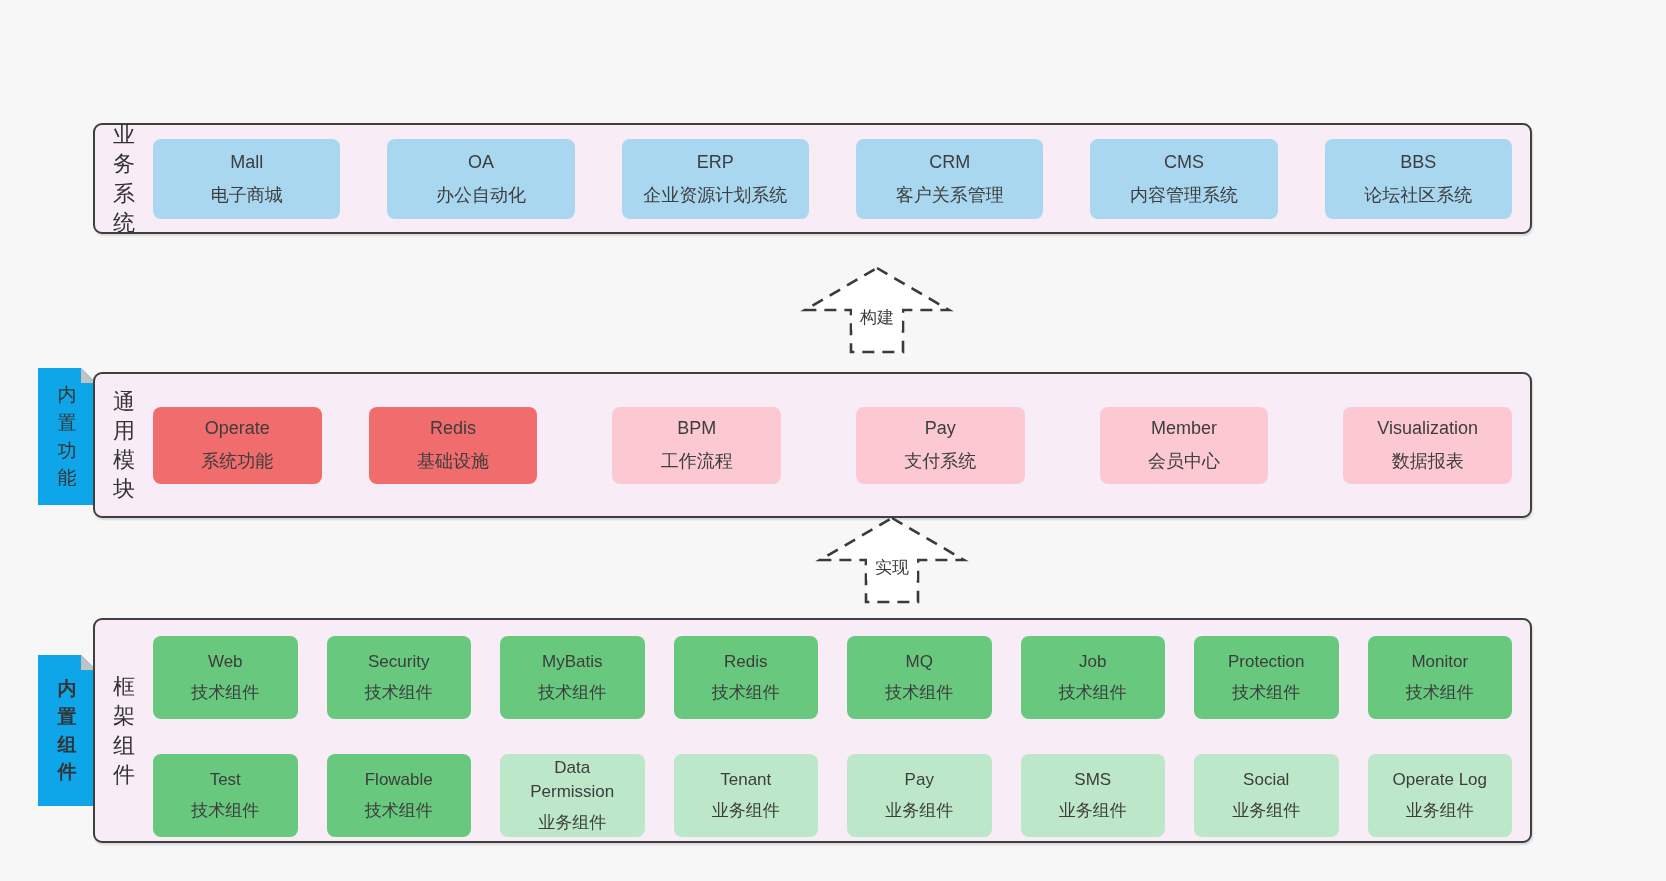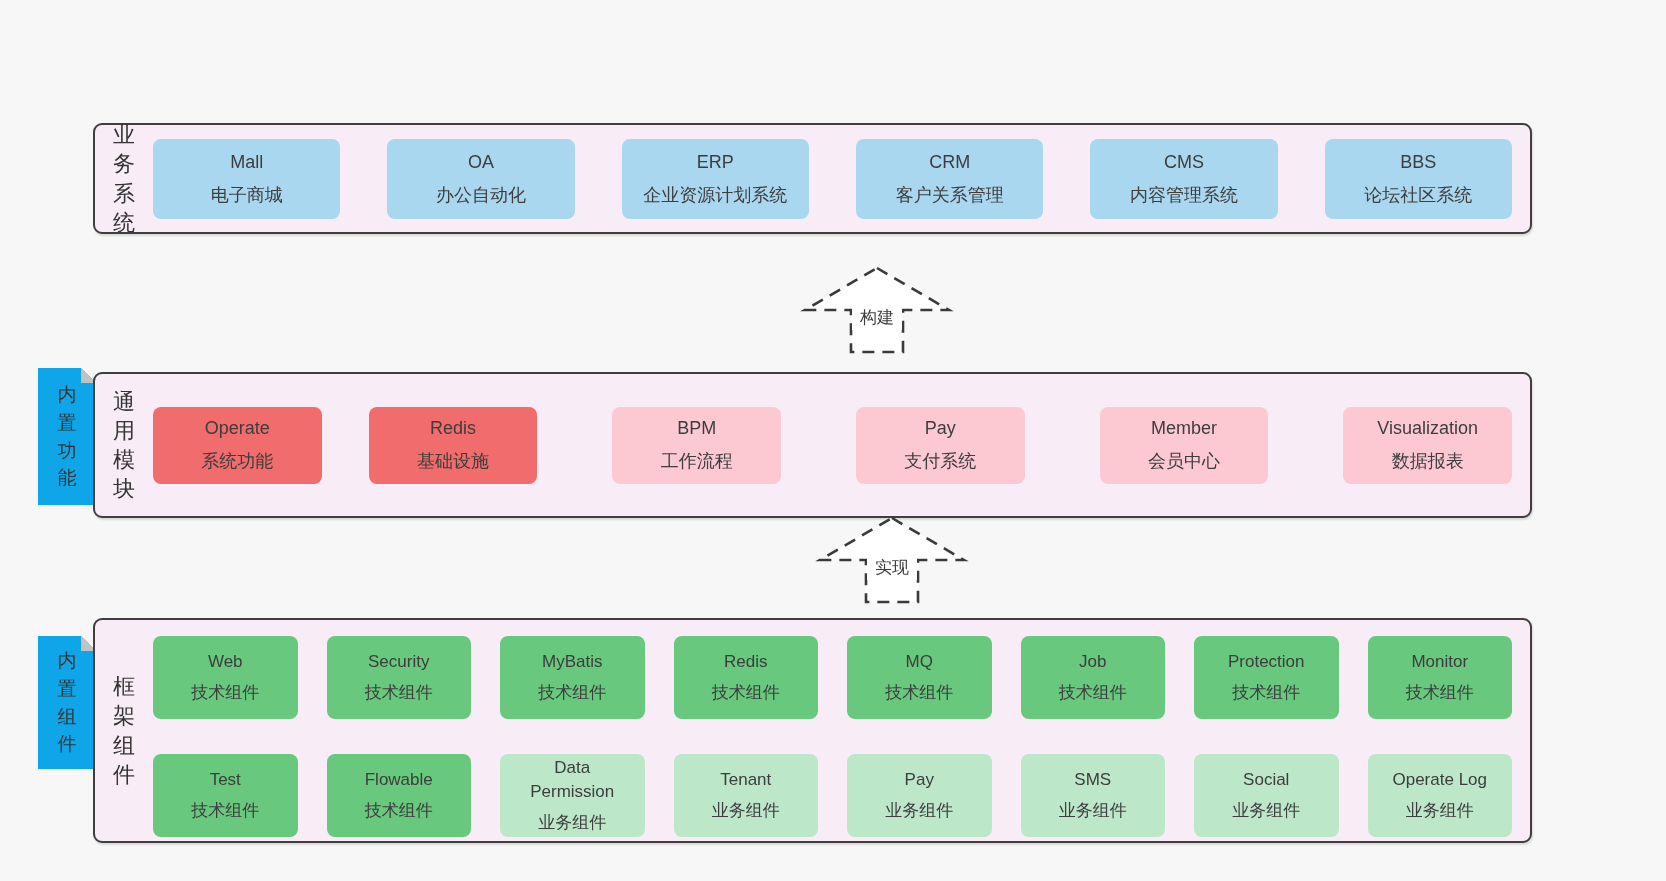--- a/index.html
+++ b/index.html
@@ -69,21 +69,21 @@
     background:#0ea5e9;
     clip-path:polygon(0 0, calc(100% - 15px) 0, 100% 15px, 100% 100%, 0 100%);
     display:flex;align-items:center;justify-content:center;
   }
   .note::after{
     content:"";position:absolute;top:0;right:0;width:15px;height:15px;
     background:#c2c2c2;
     clip-path:polygon(0 0, 100% 100%, 0 100%);
   }
   .note-1{top:368px;height:137px;}
-  .note-2{top:636px;height:133px;}
+  .note-2{top:655px;height:151px;font-weight:bold;}
   .note .vtext{font-size:19px;line-height:1.45;}
 
   
   .arrow-svg{position:absolute;overflow:visible;}
   .arrow-1{left:795px;top:264px;}
   .arrow-2{left:810px;top:514px;}
   .arrow-shape{
     fill:#ffffff;stroke:#3a3a3a;stroke-width:2.6;
     stroke-dasharray:12 8;stroke-linejoin:miter;
   }

